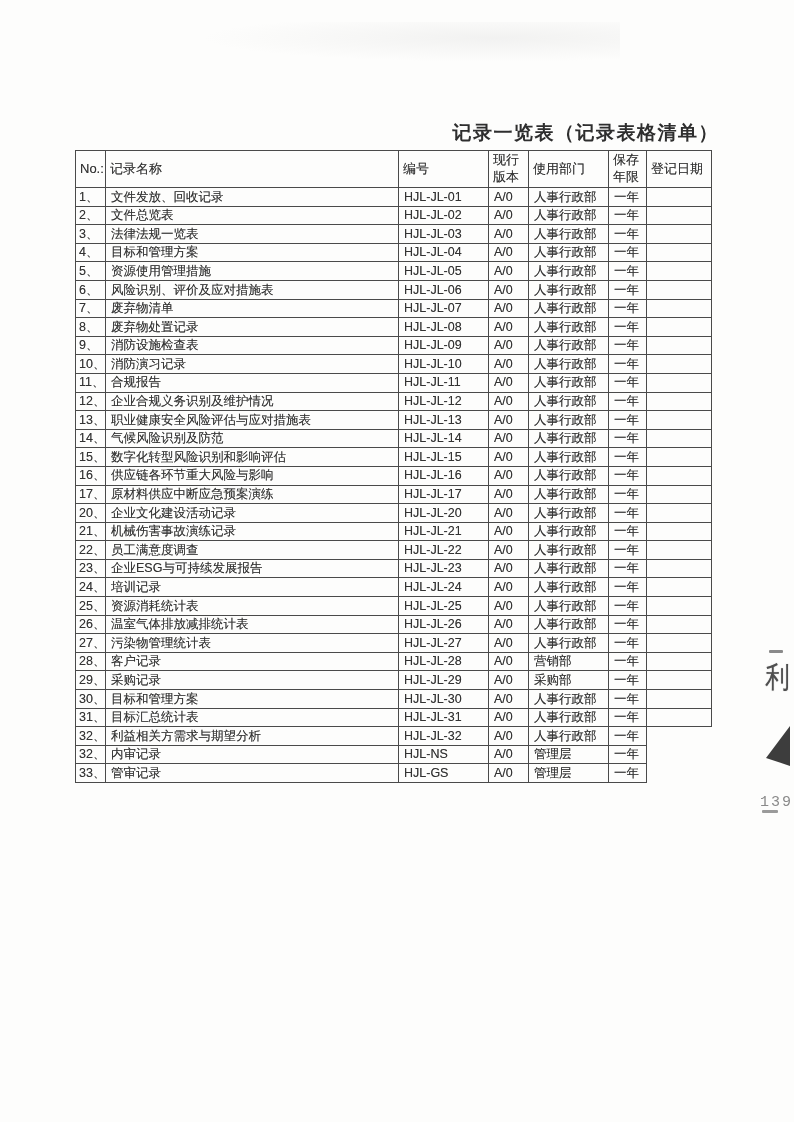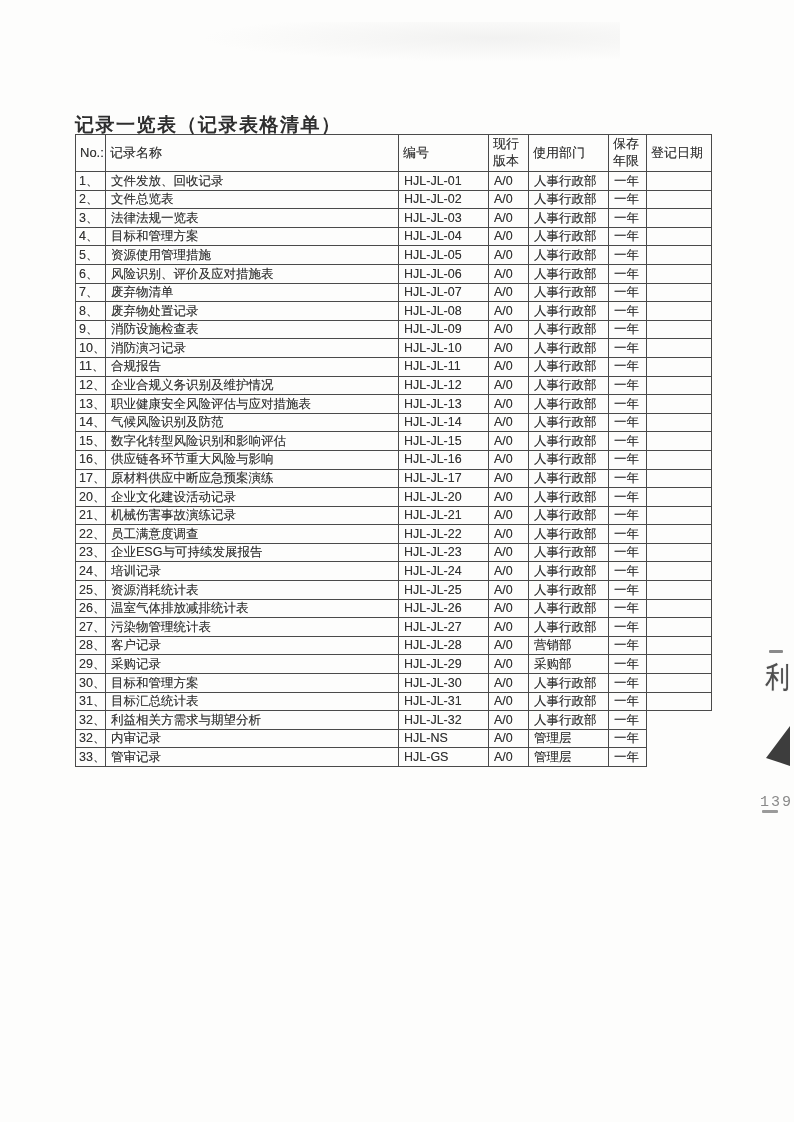--- a/index.html
+++ b/index.html
@@ -15,28 +15,28 @@
     position: absolute; inset: 0;
     background: #fdfdfc;
   }
   .smudge {
     position: absolute; left: 200px; top: 22px; width: 420px; height: 40px;
     background: radial-gradient(ellipse at 70% 40%, rgba(190,190,190,0.18), rgba(255,255,255,0) 70%);
     pointer-events: none;
   }
   .title {
     position: absolute; top: 112px; left: 75px; width: 636px;
-    margin: 0;
-    text-align: left;
+    margin: 8px;
+    text-align: right;
     font-size: 19px; font-weight: 700;
     letter-spacing: 1.5px;
     color: #2e2e2e;
   }
   table.records {
-    position: absolute; left: 75px; top: 134px; width: 636px;
+    position: absolute; left: 75px; top: 150px; width: 636px;
     border-collapse: collapse; table-layout: fixed;
   }
   .records th, .records td {
     border: 1px solid #4a4a4a;
     font-weight: normal;
     padding: 0 3px;
     overflow: hidden;
     white-space: nowrap;
     color: #333333;
     text-shadow: 0 0 0.5px rgba(60,60,60,0.55);

